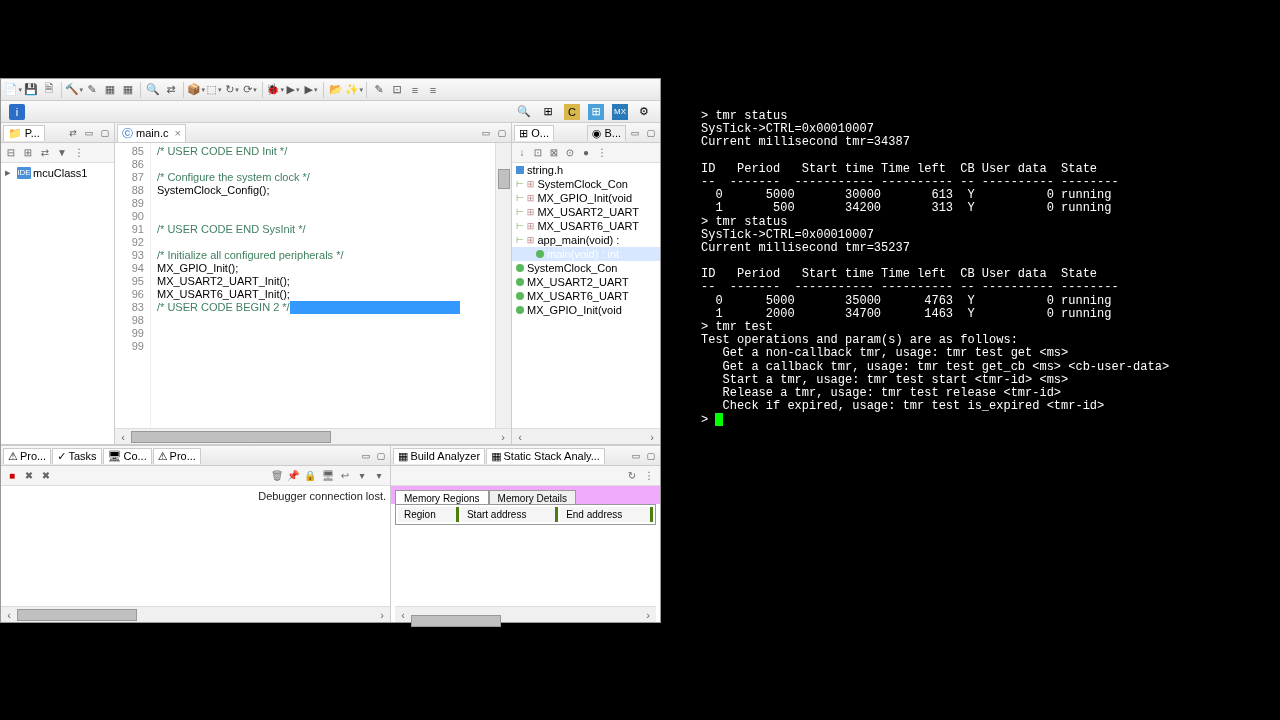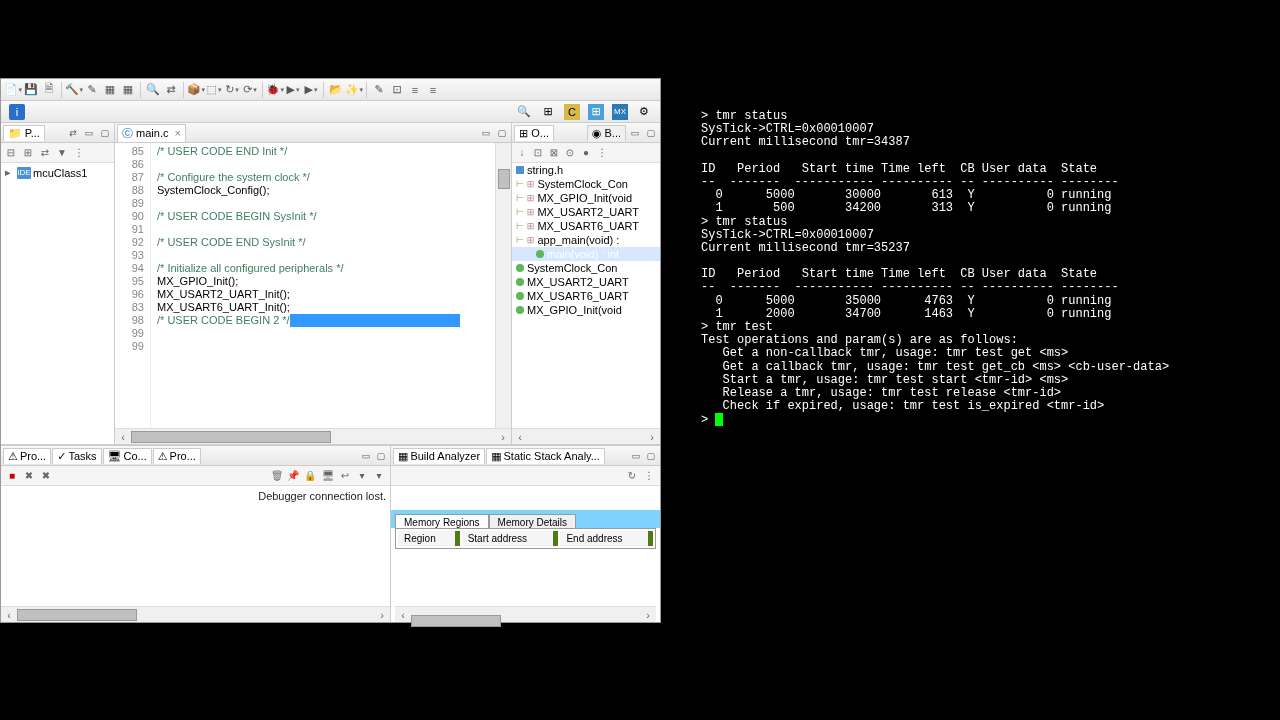--- a/index.html
+++ b/index.html
@@ -71,25 +71,25 @@
 .panel-tabs { height:20px; background:linear-gradient(#f8f8f8,#e8e8e8); border-bottom:1px solid #ccc; display:flex; align-items:center; font-size:10px; gap:1px; padding:0 2px; }
 .panel-tabs .ptab { padding:1px 4px; background:#fff; border:1px solid #ccc; border-bottom:none; cursor:pointer; white-space:nowrap; display:flex; align-items:center; gap:2px; overflow:hidden; }
 .panel-tabs .spacer { flex:1; }
 .panel-tabs .ctl { width:14px; cursor:pointer; text-align:center; color:#555; font-size:9px; }
 
 .console-toolbar { height:20px; background:#f5f5f5; border-bottom:1px solid #ddd; display:flex; align-items:center; padding:0 4px; gap:3px; }
 .console-toolbar .ic { width:14px; height:14px; cursor:pointer; font-size:10px; color:#666; display:inline-flex; align-items:center; justify-content:center; }
 .console-head { padding:2px 4px; font-size:10px; color:#333; border-bottom:1px solid #eee; background:#fafafa; overflow:hidden; white-space:nowrap; }
 .console-body { flex:1; padding:4px; font-family: Consolas, monospace; font-size:11px; color:#222;text-align:right; }
 
-.memory-tabs { height:18px; display:flex; padding:4px 4px 0 4px; gap:0; background:#7dd3fc;margin-top:24px; }
+.memory-tabs { height:18px; display:flex; padding:4px 4px 0 4px; gap:0; background:#f0abfc; }
 .memory-tabs .mtab { padding:2px 8px; border:1px solid #999; border-bottom:none; background:#f0f0f0; cursor:pointer; font-size:10px; }
 .memory-tabs .mtab.active { background:#fff; }
 .mem-table { border:1px solid #999; margin:0 4px; }
-.mem-table th { text-align:left; padding:2px 6px; font-weight:normal; background:#f5f5f5; border-right:5px solid #4d7c0f; font-size:10px; }
+.mem-table th { text-align:left; padding:2px 6px; font-weight:normal; background:#f5f5f5; border-right:3px solid #4d7c0f; font-size:10px; }
 .mem-scroll { height:16px; background:#f0f0f0; border-top:1px solid #ddd; margin:4px 4px 0 4px; display:flex; align-items:center; }
 
 .cursor-blink { display:inline-block; width:8px; height:13px; background:#00ff00; vertical-align:middle; animation: blink 1s step-start infinite; }
 @keyframes blink { 50% { opacity: 0; } }
 
 .green { color:#00b000; }
 .red { color:#c00; }
 .blue { color:#2a6ec7; }
 </style>
 </head>
@@ -193,21 +193,20 @@
               <div>98</div>
               <div>99</div>
               <div>99</div>
             </div>
           <div class="code" id="code">
               <div class="line"><span class="cmt">/* USER CODE END Init */</span></div>
               <div class="line"></div>
               <div class="line"><span class="cmt">/* Configure the system clock */</span></div>
               <div class="line">SystemClock_Config();</div>
               <div class="line"></div>
-              <div class="line"><span class="cmt">/* USER CODE BEGIN SysInit */</span></div>
               <div class="line"></div>
               <div class="line"><span class="cmt">/* USER CODE END SysInit */</span></div>
               <div class="line"></div>
               <div class="line"><span class="cmt">/* Initialize all configured peripherals */</span></div>
               <div class="line">MX_GPIO_Init();</div>
               <div class="line">MX_USART2_UART_Init();</div>
               <div class="line">MX_USART6_UART_Init();</div>
               <div class="line"><span class="cmt">/* USER CODE BEGIN 2 */</span><span class="sel" style="width:170px;height:13px;">&nbsp;</span></div>
             </div>
           <div class="editor-vscroll">

